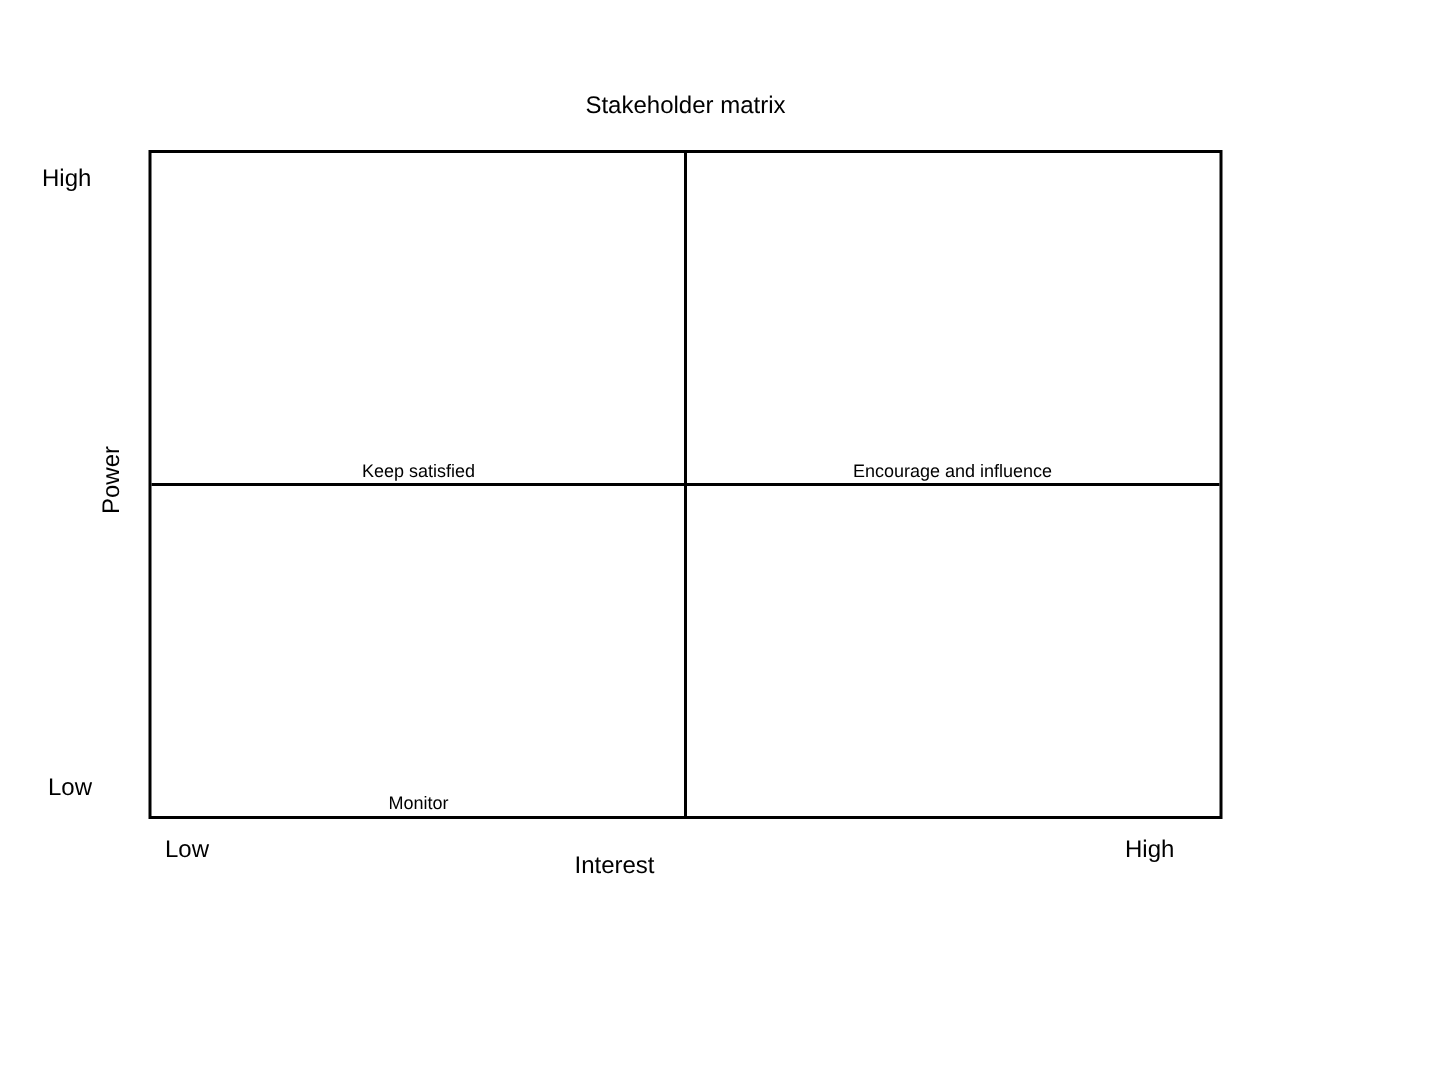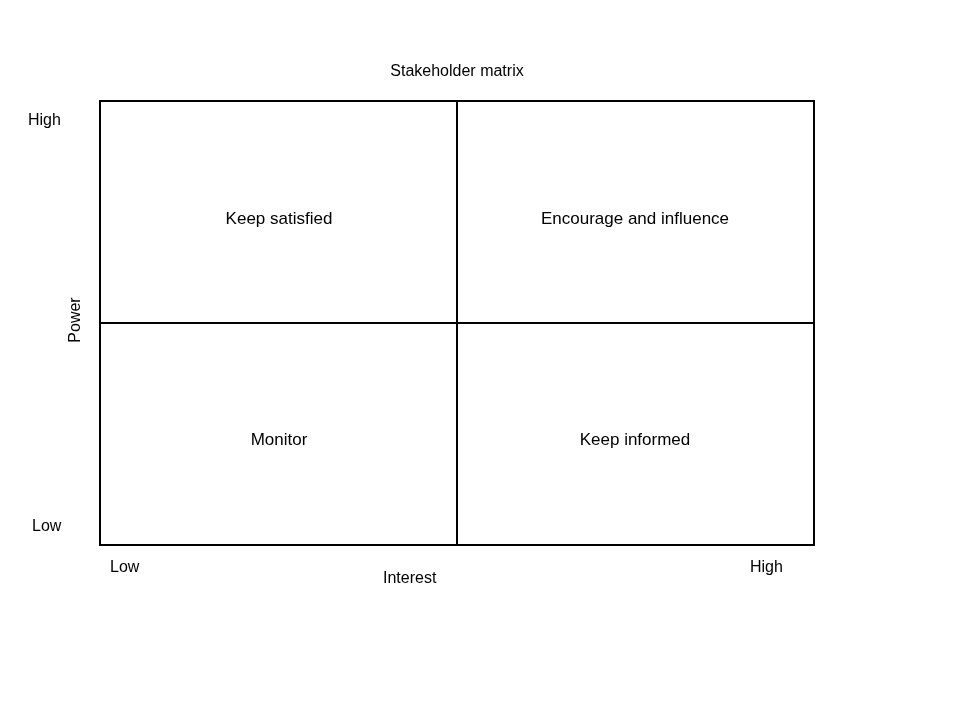--- a/index.html
+++ b/index.html
@@ -49,23 +49,23 @@
     margin-top: -1px;
     background: #000000;
   }
   .quad {
     position: absolute;
     width: 50%;
     height: 50%;
     box-sizing: border-box;
     display: flex;
     justify-content: center;
-    align-items: center;
+    align-items: flex-end;
     padding-top: 13px;
-    font-size: 17px;
+    font-size: 12px;
     line-height: 18px;
   }
   .quad.tl { left: 0;   top: 0; }
   .quad.tr { left: 50%; top: 0; }
   .quad.bl { left: 0;   top: 50%; }
   .quad.br { left: 50%; top: 50%; }
   .axis-label {
     position: absolute;
     font-size: 16px;
     line-height: 18px;
@@ -102,23 +102,20 @@
 
     <div class="quad tl">
       <span>Keep satisfied</span>
     </div>
     <div class="quad tr">
       <span>Encourage and influence</span>
     </div>
     <div class="quad bl">
       <span>Monitor</span>
     </div>
-    <div class="quad br">
-      <span>Keep informed</span>
-    </div>
   </div>
 
   <div class="axis-label y-high">High</div>
 
   <div class="axis-label y-title">Power</div>
 
   <div class="axis-label y-low">Low</div>
 
   <div class="axis-label x-low">Low</div>
 

